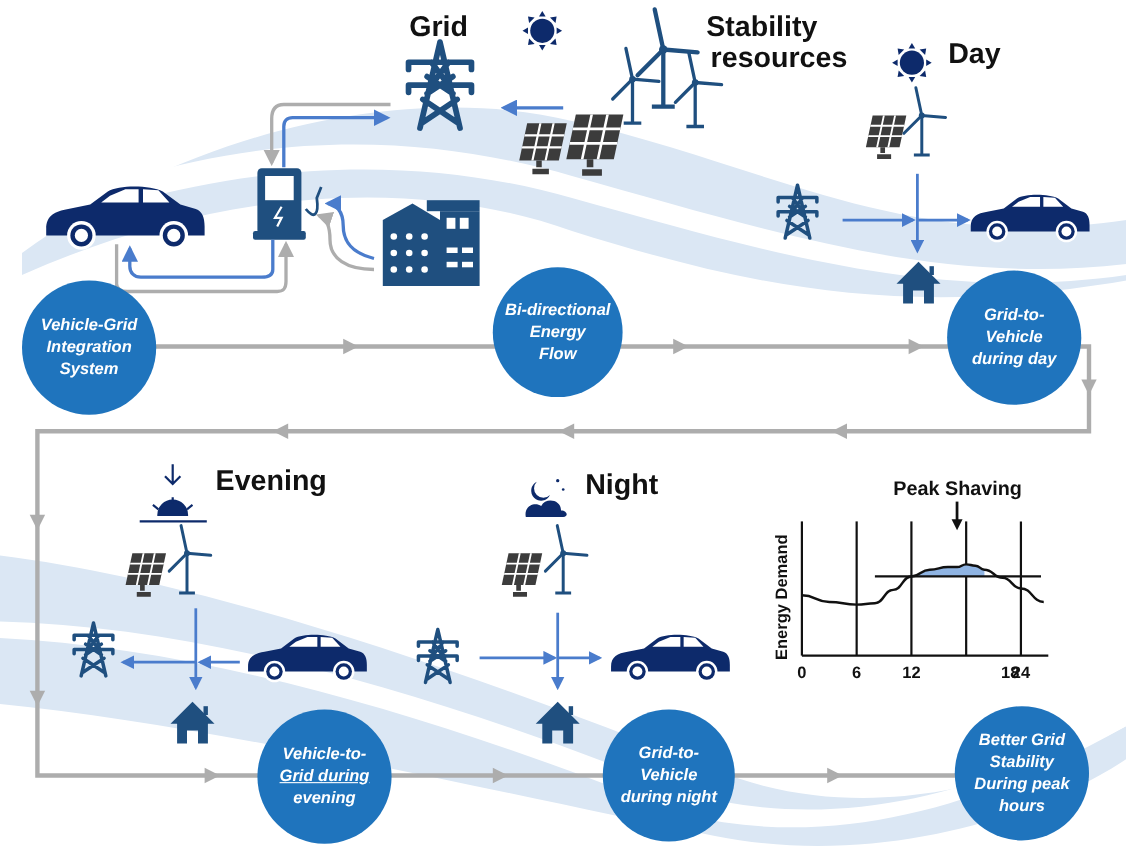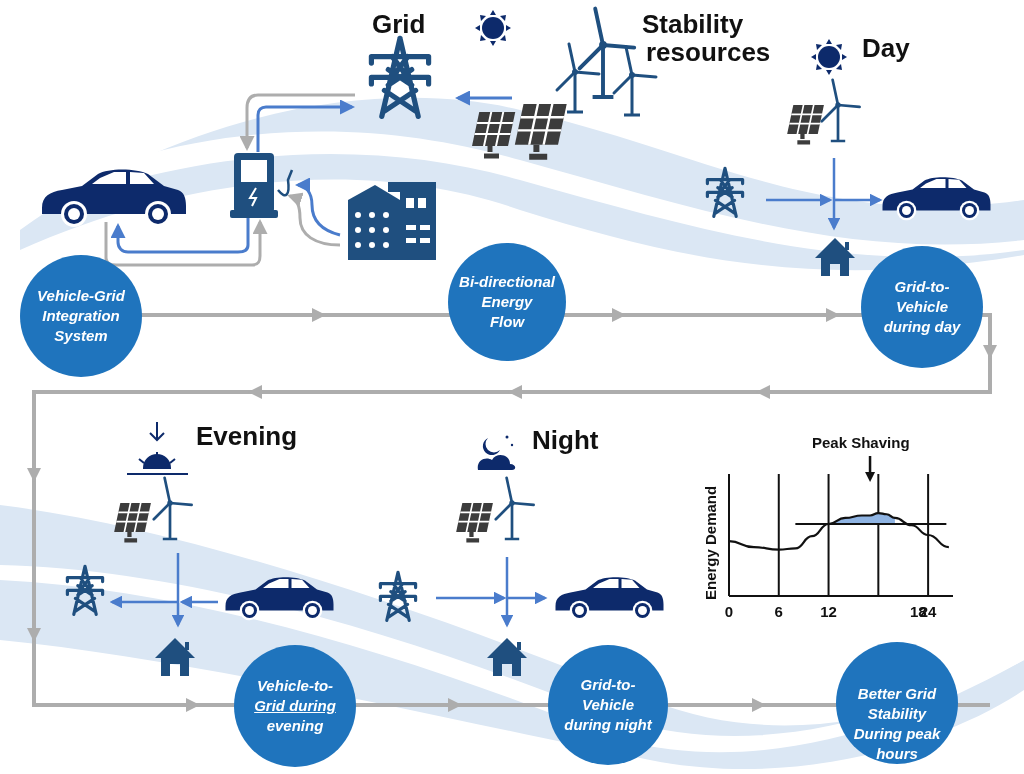--- a/index.html
+++ b/index.html
@@ -2,21 +2,21 @@
 <html><head>
 <meta charset="utf-8">
 <style>
   html,body{margin:0;padding:0;background:#fff;}
   body{width:1024px;height:774px;position:relative;overflow:hidden;font-family:"Liberation Sans",sans-serif;}
   #canvas{position:absolute;left:0;top:0;width:1024px;height:774px;}
   .lbl{position:absolute;font-weight:bold;color:#111;font-size:26px;line-height:24px;}
   .node{position:absolute;border-radius:50%;background:#1f74bd;color:#fff;font-style:italic;font-weight:bold;
         display:flex;align-items:center;justify-content:center;text-align:center;font-size:15px;line-height:20px;}
   .node span{display:block;padding:0 4px;}
-  .chart-title{position:absolute;font-weight:bold;font-size:15px;color:#111;}
+  .chart-title{position:absolute;font-weight:bold;font-size:18px;color:#111;}
   .tick{position:absolute;font-weight:bold;font-size:15px;color:#111;transform:translateX(-50%);}
   .ylab{position:absolute;font-weight:bold;font-size:15px;color:#111;transform:rotate(-90deg);transform-origin:left top;white-space:nowrap;}
 </style>
 </head>
 <body>
 
 <svg id="canvas" viewBox="0 0 1024 774" xmlns="http://www.w3.org/2000/svg">
   <defs>
     <marker id="arrBlue" viewBox="0 0 10 10" refX="8" refY="5" markerWidth="5" markerHeight="5" orient="auto-start-reverse">
       <path d="M0,0 L10,5 L0,10 z" fill="#4a7ccc"></path>
@@ -239,21 +239,21 @@
       <span style="display: block;">evening</span>
     </div>
 </div>
 <div class="node" style="left:548px;top:645px;width:120px;height:120px;">
   <div>
       <span style="display: block;">Grid-to-</span>
       <span style="display: block;">Vehicle</span>
       <span style="display: block;">during night</span>
     </div>
 </div>
-<div class="node" style="left:836px;top:642px;width:122px;height:122px;align-items:flex-end;">
+<div class="node" style="left:868px;top:642px;width:122px;height:122px;">
   <div>
       <span style="display: block;">Better Grid</span>
       <span style="display: block;">Stability</span>
       <span style="display: block;">During peak</span>
       <span style="display: block;">hours</span>
     </div>
 </div>
 
 <div class="chart-title" style="left:812px;top:434px;">Peak Shaving</div>
 <div class="ylab" style="left:702px;top:600px;">Energy Demand</div>

